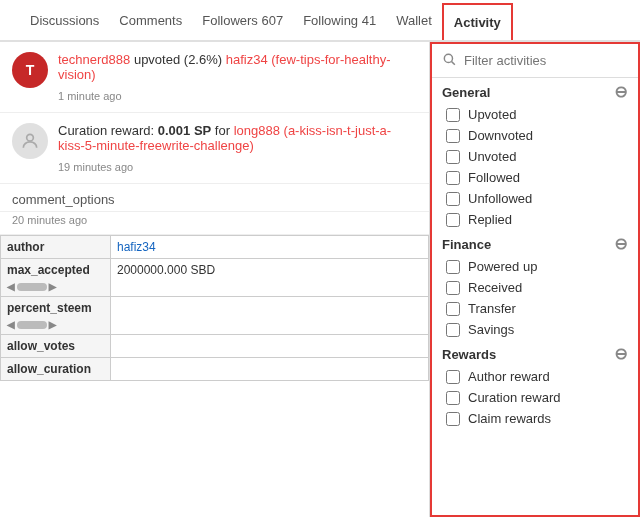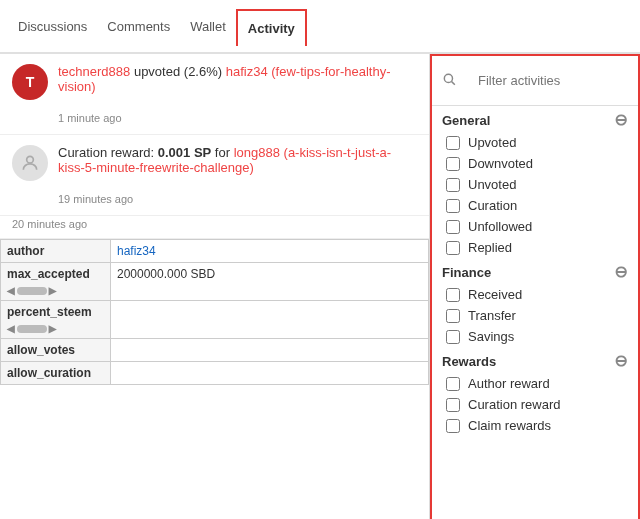--- a/index.html
+++ b/index.html
@@ -3,22 +3,22 @@
   <meta charset="utf-8">
   <style>
     * { box-sizing: border-box; margin: 0; padding: 0; }
     body { font-family: Arial, sans-serif; font-size: 13px; color: #333; background: #fff; width: 640px; min-height: 519px; overflow: hidden; }
 
     
     .top-nav {
       display: flex;
       align-items: center;
       border-bottom: 2px solid #e0e0e0;
-      padding: 0 8px;
-      height: 54px;
+      padding: 0 20px;
+      height: 42px;
       gap: 0;
     }
     .nav-item {
       padding: 12px 10px;
       font-size: 13px;
       color: #555;
       cursor: pointer;
       white-space: nowrap;
       text-decoration: none;
       display: inline-block;
@@ -81,21 +81,21 @@
       font-size: 13px;
     }
     .activity-content a, .activity-content .link {
       color: #ef4444;
       text-decoration: none;
       text-align: right;
     }
     .activity-time {
       font-size: 11px;
       color: #888;
-      margin-top: 18px;
+      margin-top: 8px;
     }
     .activity-pct {
       color: #333;
     }
 
     
     .comment-options-label {
       padding: 8px 12px 4px 12px;
       font-size: 13px;
       color: #555;
@@ -145,23 +145,23 @@
     .filter-panel {
       width: 210px;
       flex-shrink: 0;
       border: 2px solid #e53935;
       overflow-y: auto;
       background: #fff;
     }
     .filter-search {
       display: flex;
       align-items: center;
-      padding: 16px 10px;
+      padding: 8px 10px;
       border-bottom: 1px solid #ddd;
-      gap: 22px;
+      gap: 8px;
     }
     .filter-search input {
       border: none;
       outline: none;
       font-size: 13px;
       flex: 1;
       color: #555;
     }
 
     .filter-section-header {
@@ -199,20 +199,26 @@
     .filter-panel::-webkit-scrollbar { width: 6px; }
     .filter-panel::-webkit-scrollbar-track { background: #f1f1f1; }
     .filter-panel::-webkit-scrollbar-thumb { background: #bbb; }
   </style>
 </head>
 <body>
 
 <nav class="top-nav">
   <a class="nav-item">Discussions</a>
   <a class="nav-item">Comments</a>
+  <a class="nav-item">
+    <span>Followers</span>&nbsp;<span>607</span>
+  </a>
+  <a class="nav-item">
+    <span>Following</span>&nbsp;<span>41</span>
+  </a>
   <a class="nav-item">Wallet</a>
   <a class="nav-item active">Activity</a>
 </nav>
 
 <div class="main-layout">
 
   <div class="feed">
 
     <div class="activity-item">
       <div class="avatar">T</div>
@@ -242,20 +248,21 @@
         <span> </span>
         <span>for</span>
         <span> </span>
         <span class="link">long888</span>
         <span> </span>
         <span class="link">(a-kiss-isn-t-just-a-kiss-5-minute-freewrite-challenge)</span>
         <div class="activity-time">19 minutes ago</div>
       </div>
     </div>
 
+    <div class="comment-options-label">comment_options</div>
     <div class="comment-options-time">20 minutes ago</div>
 
     <table class="data-table">
       <tbody>
 
         <tr>
           <td class="label-cell">author</td>
           <td class="value-cell">hafiz34</td>
         </tr>
 
@@ -321,39 +328,43 @@
       <div class="filter-item">
         <input type="checkbox" style="">
         <span>Downvoted</span>
       </div>
       <div class="filter-item">
         <input type="checkbox" style="">
         <span>Unvoted</span>
       </div>
       <div class="filter-item">
         <input type="checkbox" style="">
-        <span>Curation</span>
+        <span>Followed</span>
       </div>
       <div class="filter-item">
         <input type="checkbox" style="">
         <span>Unfollowed</span>
       </div>
       <div class="filter-item">
         <input type="checkbox" style="">
         <span>Replied</span>
       </div>
     </div>
 
     <div class="filter-section-header">
       <span>Finance</span>
       <span class="filter-section-toggle">⊖</span>
     </div>
     <div>
       <div class="filter-item">
         <input type="checkbox" style="">
+        <span>Powered up</span>
+      </div>
+      <div class="filter-item">
+        <input type="checkbox" style="">
         <span>Received</span>
       </div>
       <div class="filter-item">
         <input type="checkbox" style="">
         <span>Transfer</span>
       </div>
       <div class="filter-item">
         <input type="checkbox" style="">
         <span>Savings</span>
       </div>

